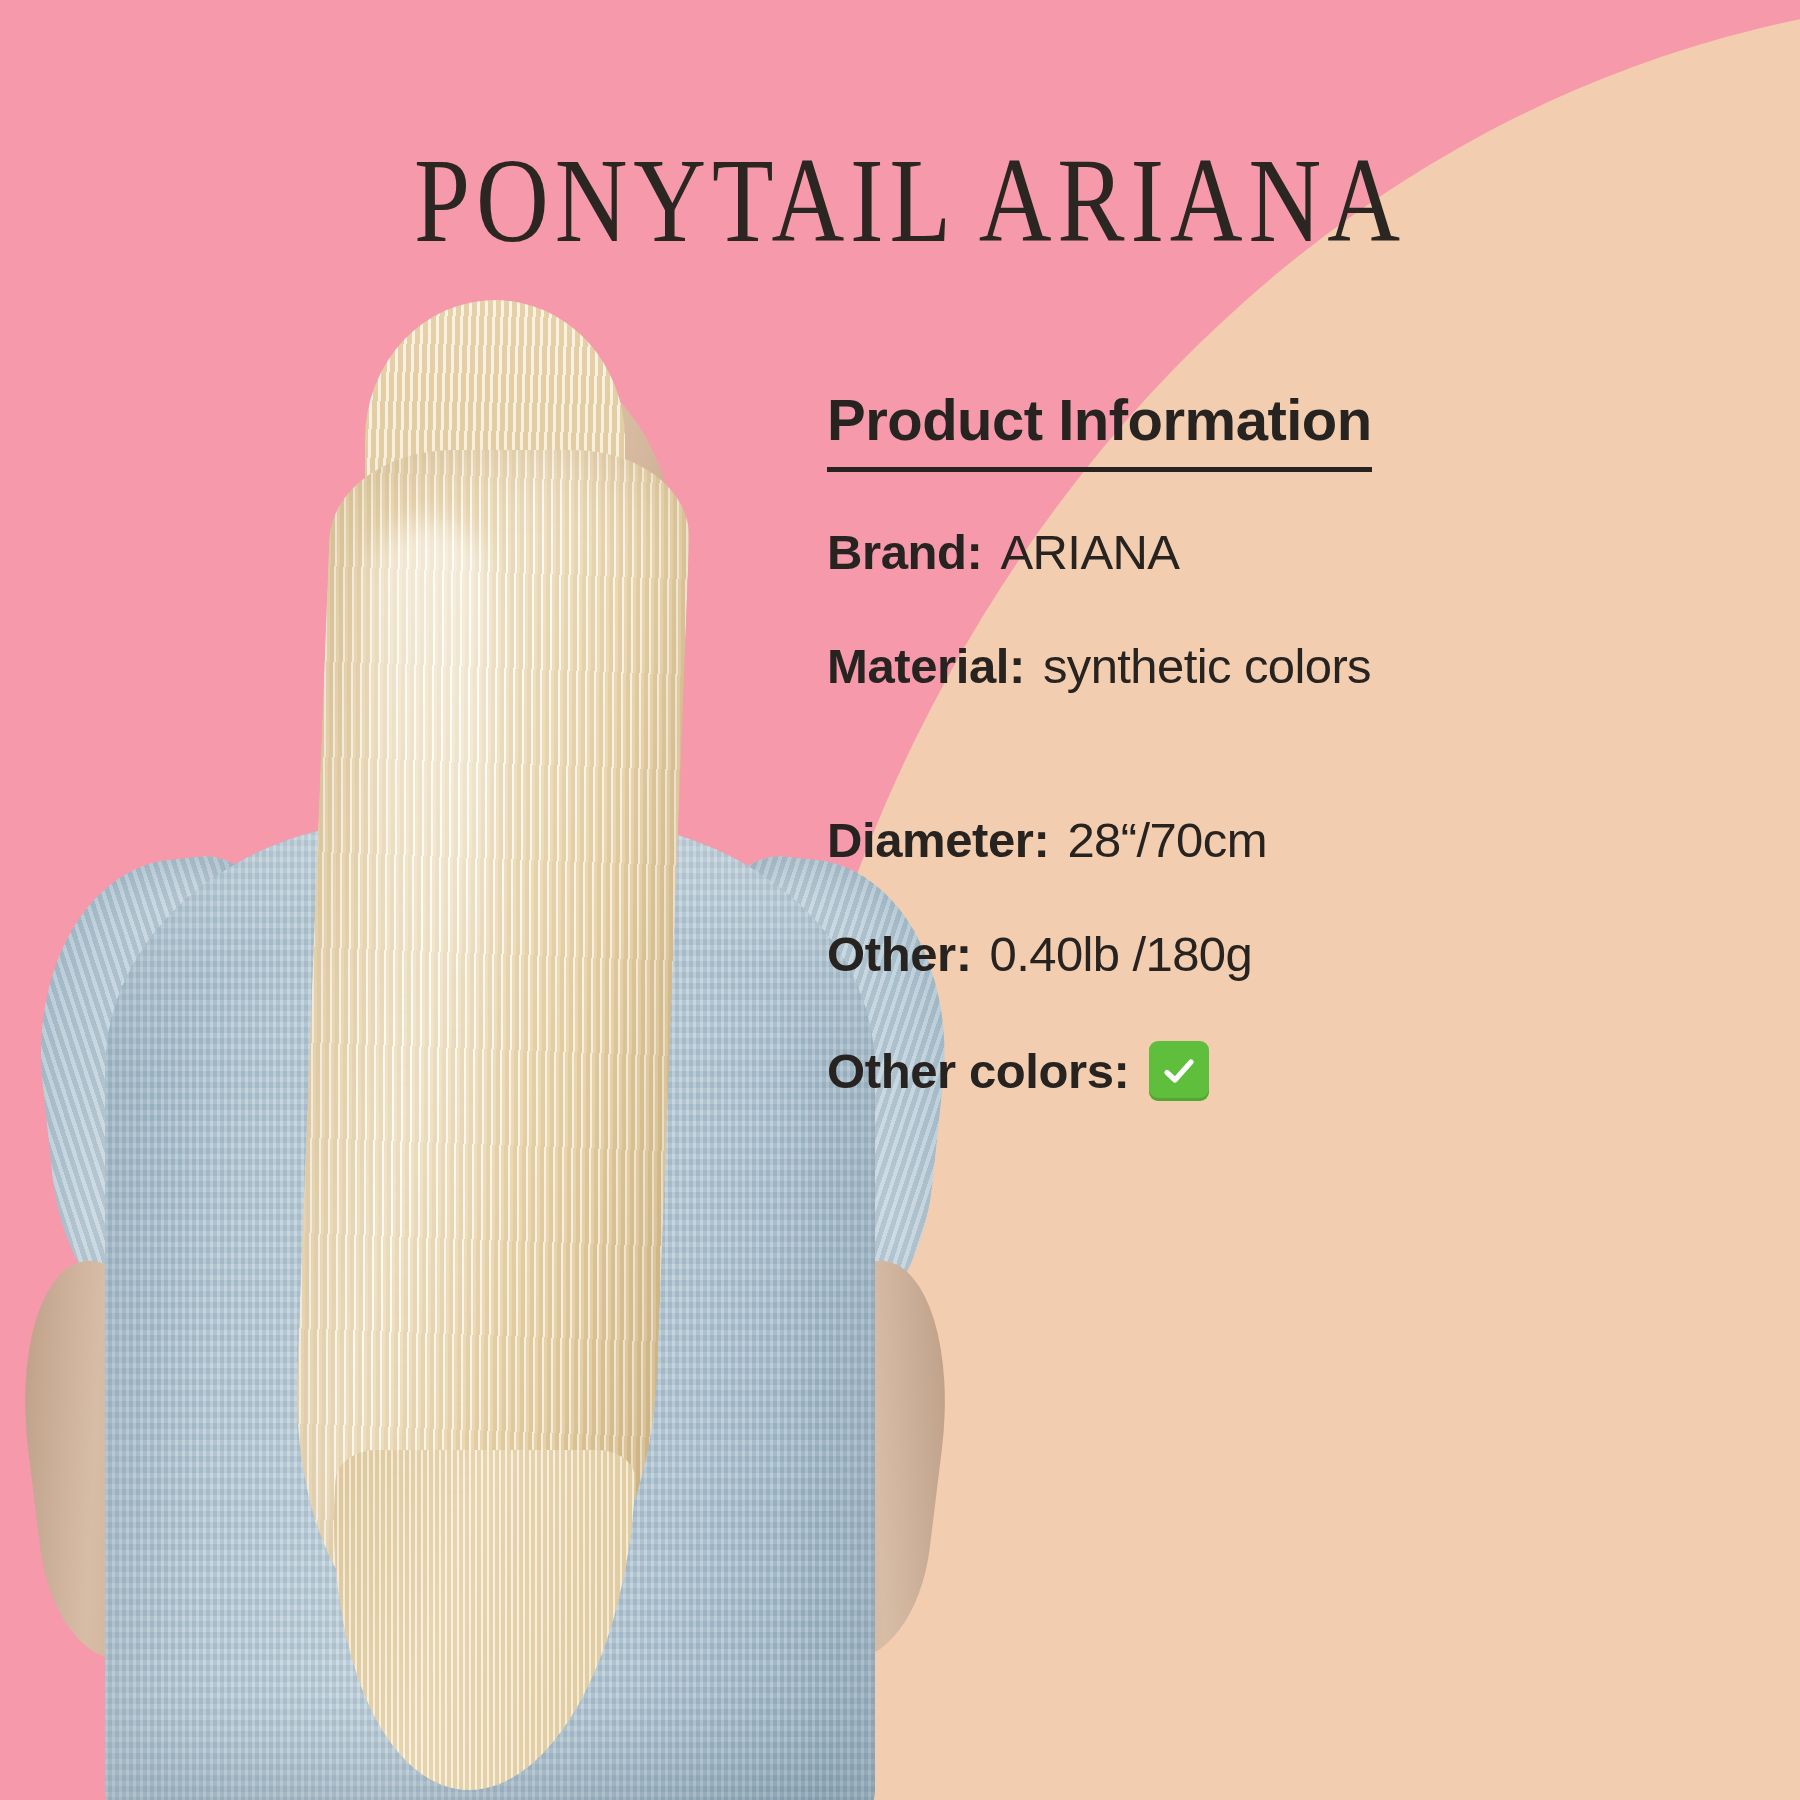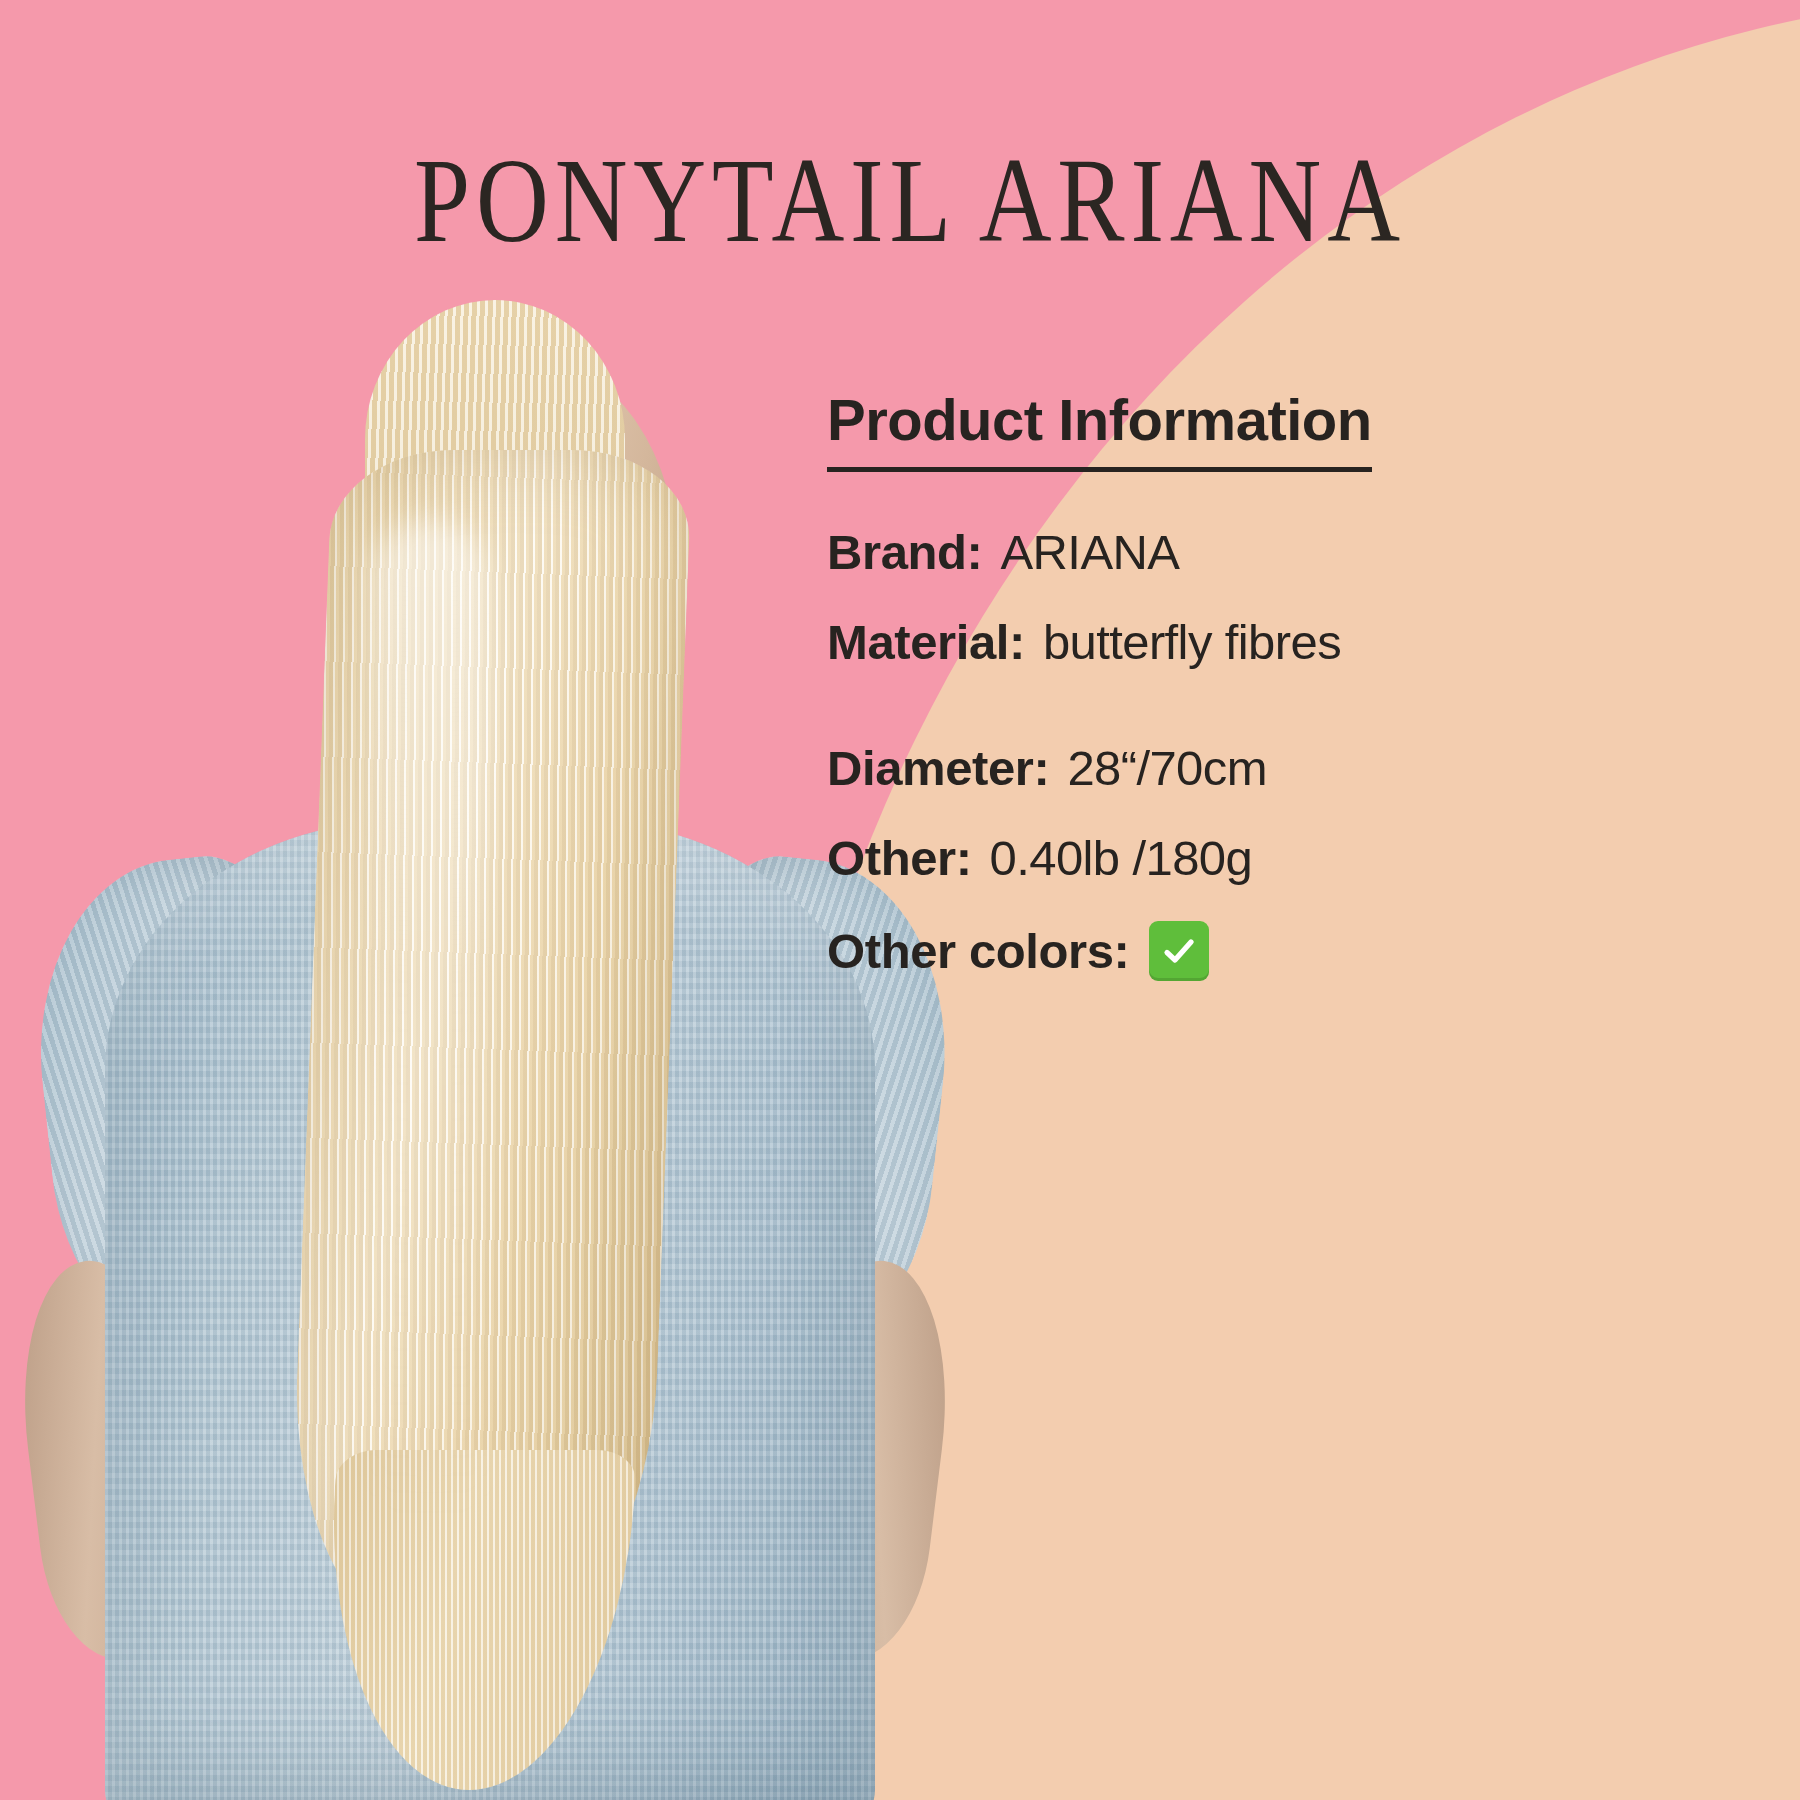--- a/index.html
+++ b/index.html
@@ -198,21 +198,21 @@
     line-height:1.05;
     padding-bottom:16px;
     border-bottom:5px solid #272320;
     display:inline-block;
     white-space:nowrap;
   }
   .spec-list{
     margin-top:54px;
     display:flex;
     flex-direction:column;
-    gap:36px;
+    gap:60px;
   }
   .spec-row{
     display:flex;
     align-items:center;
     font-size:49px;
     line-height:1.1;
     white-space:nowrap;
   }
   .spec-label{
     font-weight:bold;
@@ -266,21 +266,21 @@
 
     <div class="spec-list">
 
       <div class="spec-row">
         <span class="spec-label">Brand:</span>
         <span class="spec-value">ARIANA</span>
       </div>
 
       <div class="spec-row">
         <span class="spec-label">Material:</span>
-        <span class="spec-value">butterfly fibres</span>
+        <span class="spec-value">synthetic colors</span>
       </div>
 
       <div class="spec-row">
       </div>
 
       <div class="spec-row">
         <span class="spec-label">Diameter:</span>
         <span class="spec-value">28“/70cm</span>
       </div>
 

